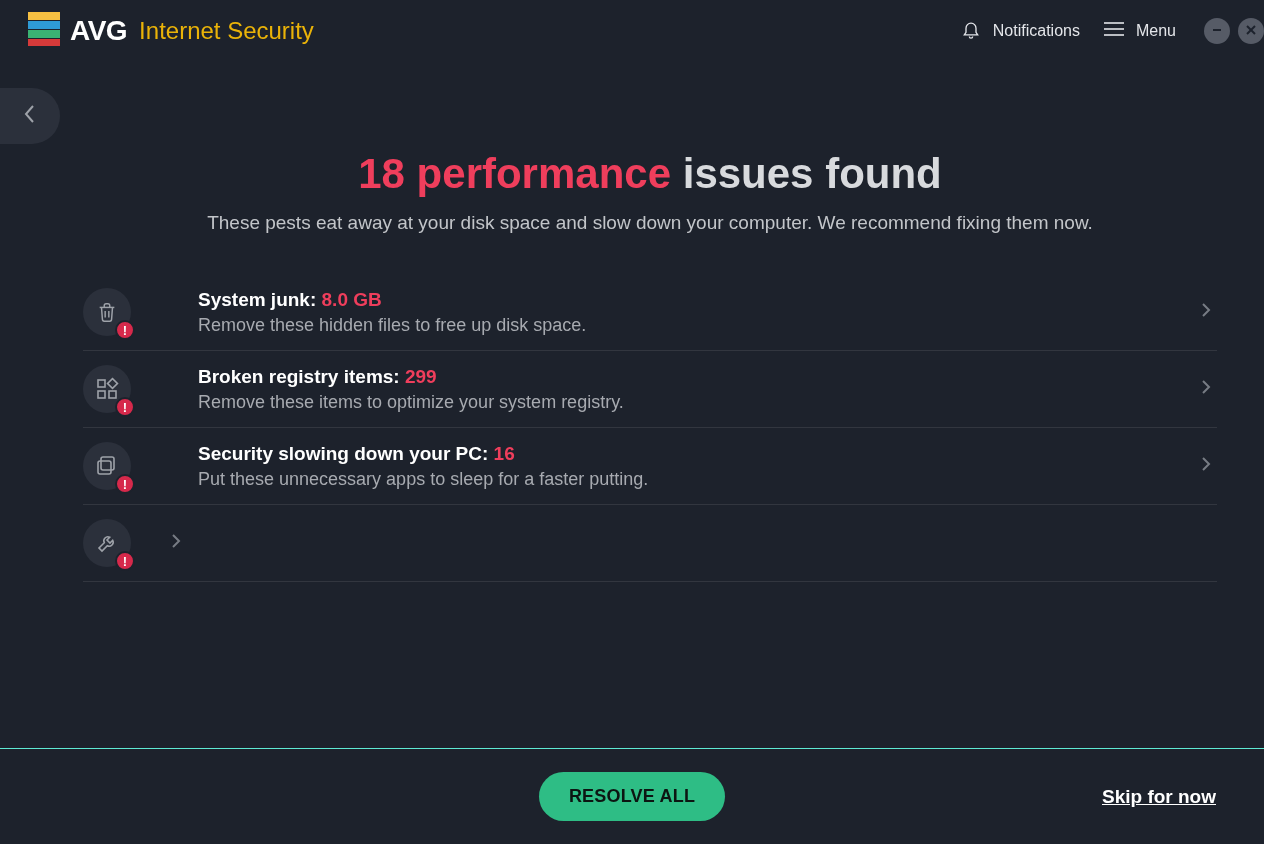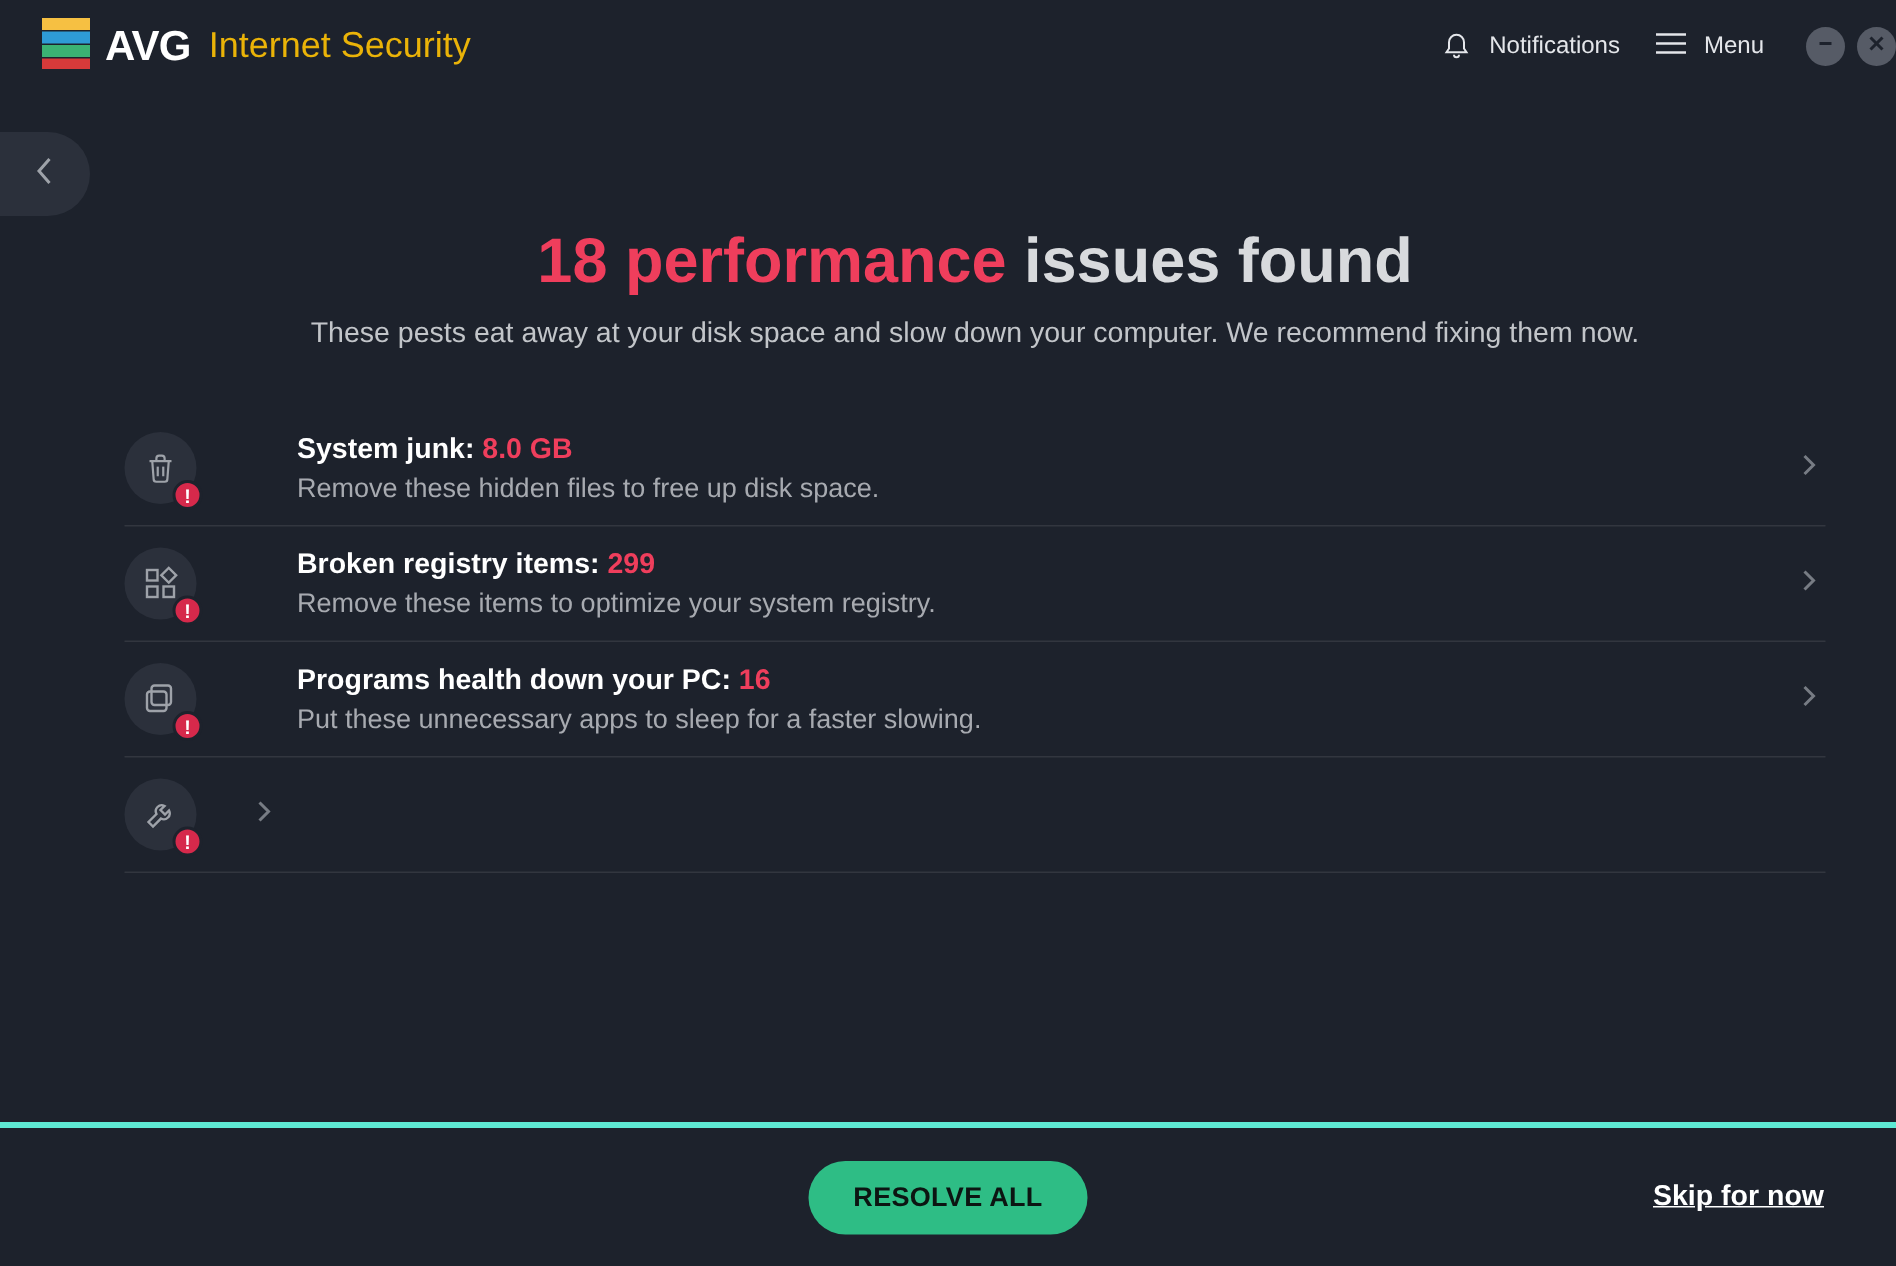--- a/index.html
+++ b/index.html
@@ -91,21 +91,21 @@
   .issue-text { flex:1;margin-left:27px; }
   .issue-title { font-size:19px; font-weight:600; color:#fff; }
   .issue-title .val { color:#ef3e5c; }
   .issue-desc { font-size:18px; color:#a7aab0; margin-top:4px; }
   .chev { color:#777c84; }
 
   
   .footer {
     position:absolute; left:0; right:0; bottom:0;
     height:96px;
-    border-top:4px solid #5eead4;
+    border-top:1px solid #5eead4;
     display:flex; align-items:center; justify-content:center;
   }
   .resolve-btn {
     background: #2ebd85;
     color:#0c1512;
     font-size:18px; font-weight:700;
     border:none; border-radius:26px;
     padding: 14px 30px;
     cursor:pointer;
     letter-spacing:0.2px;
@@ -246,24 +246,24 @@
         <div class="icon-circle">
           <svg width="24" height="24" viewBox="0 0 24 24" fill="none" stroke="#9ea2a9" stroke-width="1.6">
             <rect x="6" y="3" width="13" height="13" rx="2"></rect>
             <rect x="3" y="7" width="13" height="13" rx="2"></rect>
           </svg>
         </div>
         <div class="alert-badge">!</div>
       </div>
       <div class="issue-text">
         <div class="issue-title">
-          <span>Programs health down your PC:</span>
+          <span>Security slowing down your PC:</span>
           <span class="val">16</span>
         </div>
-        <div class="issue-desc">Put these unnecessary apps to sleep for a faster slowing.</div>
+        <div class="issue-desc">Put these unnecessary apps to sleep for a faster putting.</div>
       </div>
       <span class="chev">
         <svg width="10" height="16" viewBox="0 0 10 16" fill="none" stroke="#777c84" stroke-width="2">
             <polyline points="2,2 8,8 2,14"></polyline>
           </svg>
       </span>
     </div>
 
     <div class="issue-row">
       <div class="icon-wrap">

